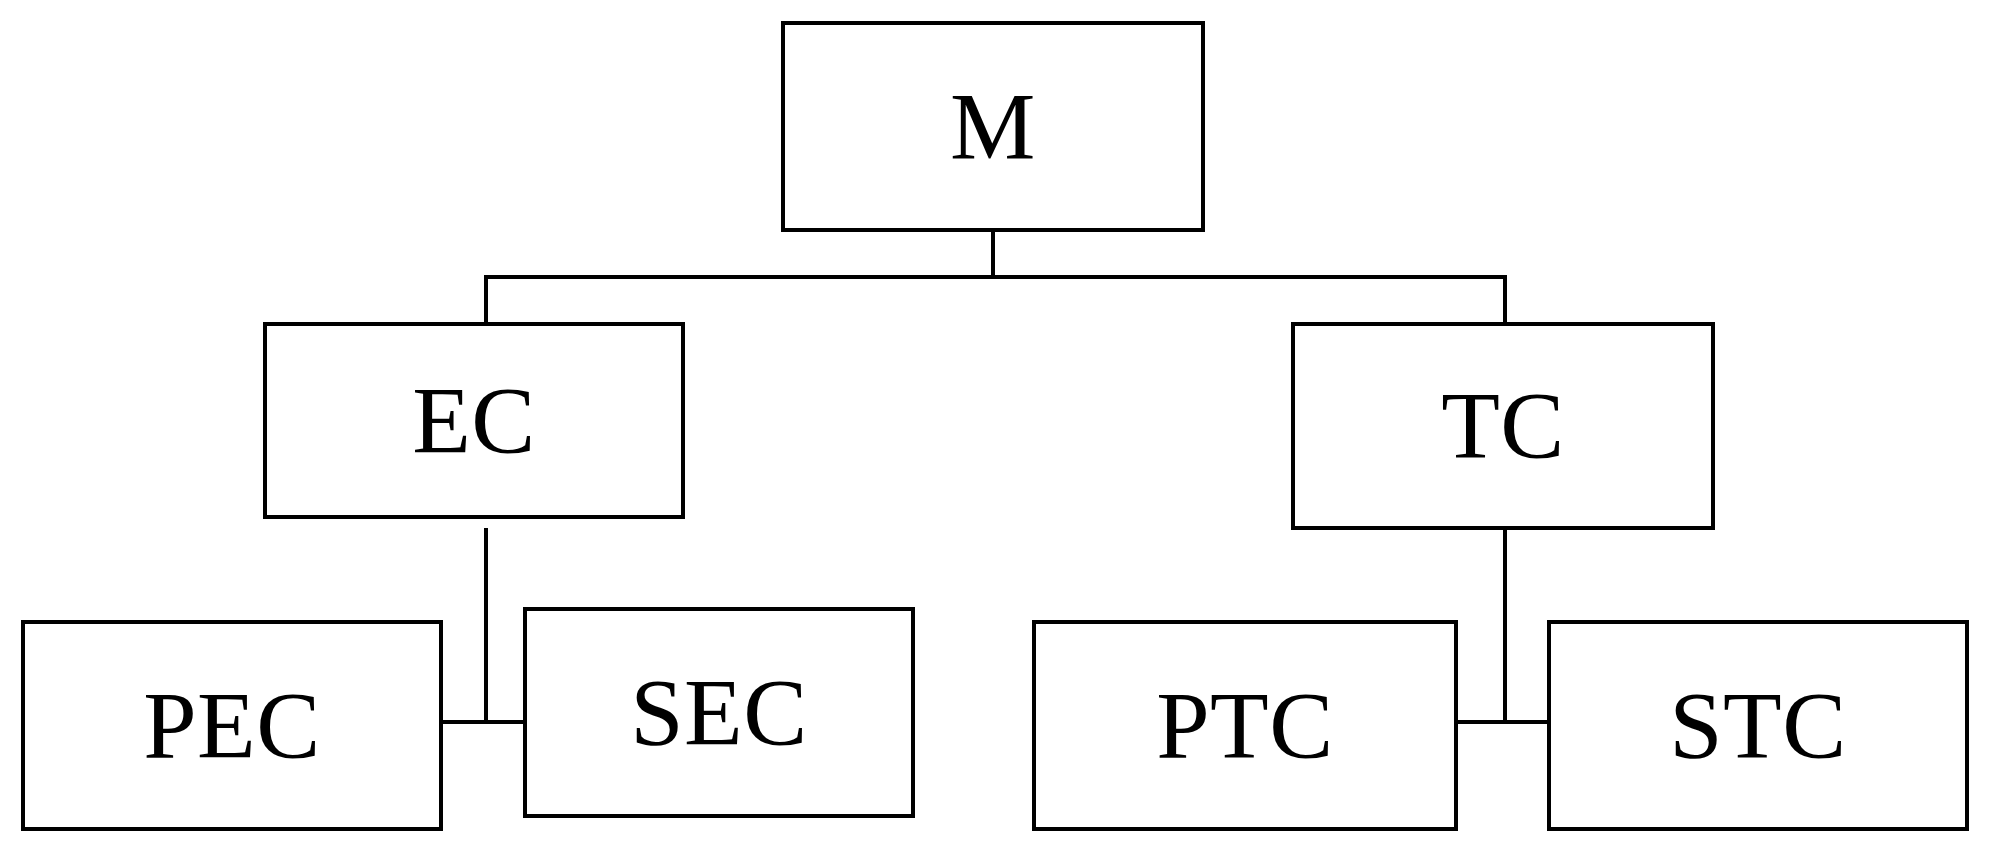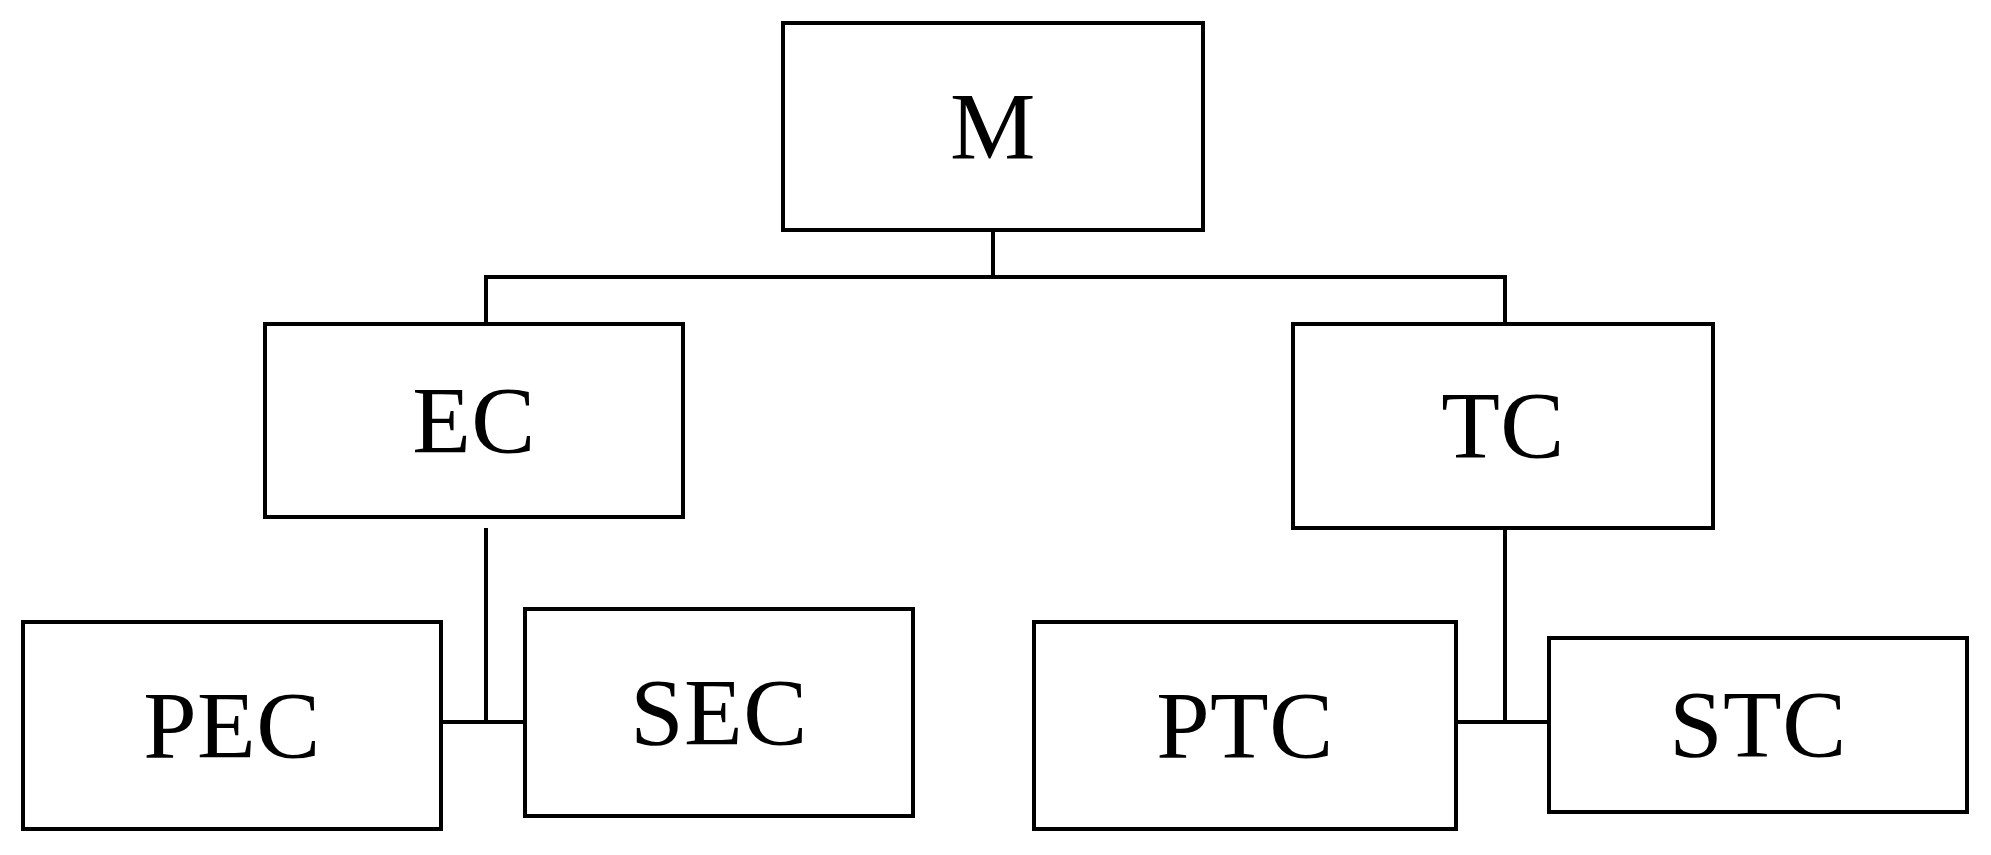--- a/index.html
+++ b/index.html
@@ -49,21 +49,21 @@
     z-index: 1;
   }
 
   
   #node-m    { left: 781px;  top: 21px;  width: 424px; height: 211px; }
   #node-ec   { left: 263px;  top: 322px; width: 422px; height: 197px; }
   #node-tc   { left: 1291px; top: 322px; width: 424px; height: 208px; }
   #node-pec  { left: 21px;   top: 620px; width: 422px; height: 211px; }
   #node-sec  { left: 523px;  top: 587px; width: 392px; height: 211px; margin-top: 20px; }
   #node-ptc  { left: 1032px; top: 620px; width: 426px; height: 211px; justify-content: center; }
-  #node-stc  { left: 1547px; top: 636px; width: 422px; height: 178px; }
+  #node-stc  { left: 1547px; top: 620px; width: 422px; height: 211px; }
 
   
   #edge-m-stem      { left: 991px;  top: 230px; height: 49px; }
   #edge-level1-bus  { left: 484px;  top: 275px; width: 1023px; }
   #edge-bus-to-ec   { left: 484px;  top: 275px; height: 49px; }
   #edge-bus-to-tc   { left: 1503px; top: 275px; height: 49px; }
 
   
   #edge-ec-stem     { left: 484px;  top: 528px; height: 196px; }
   #edge-ec-bus      { left: 441px;  top: 720px; width: 84px; }

